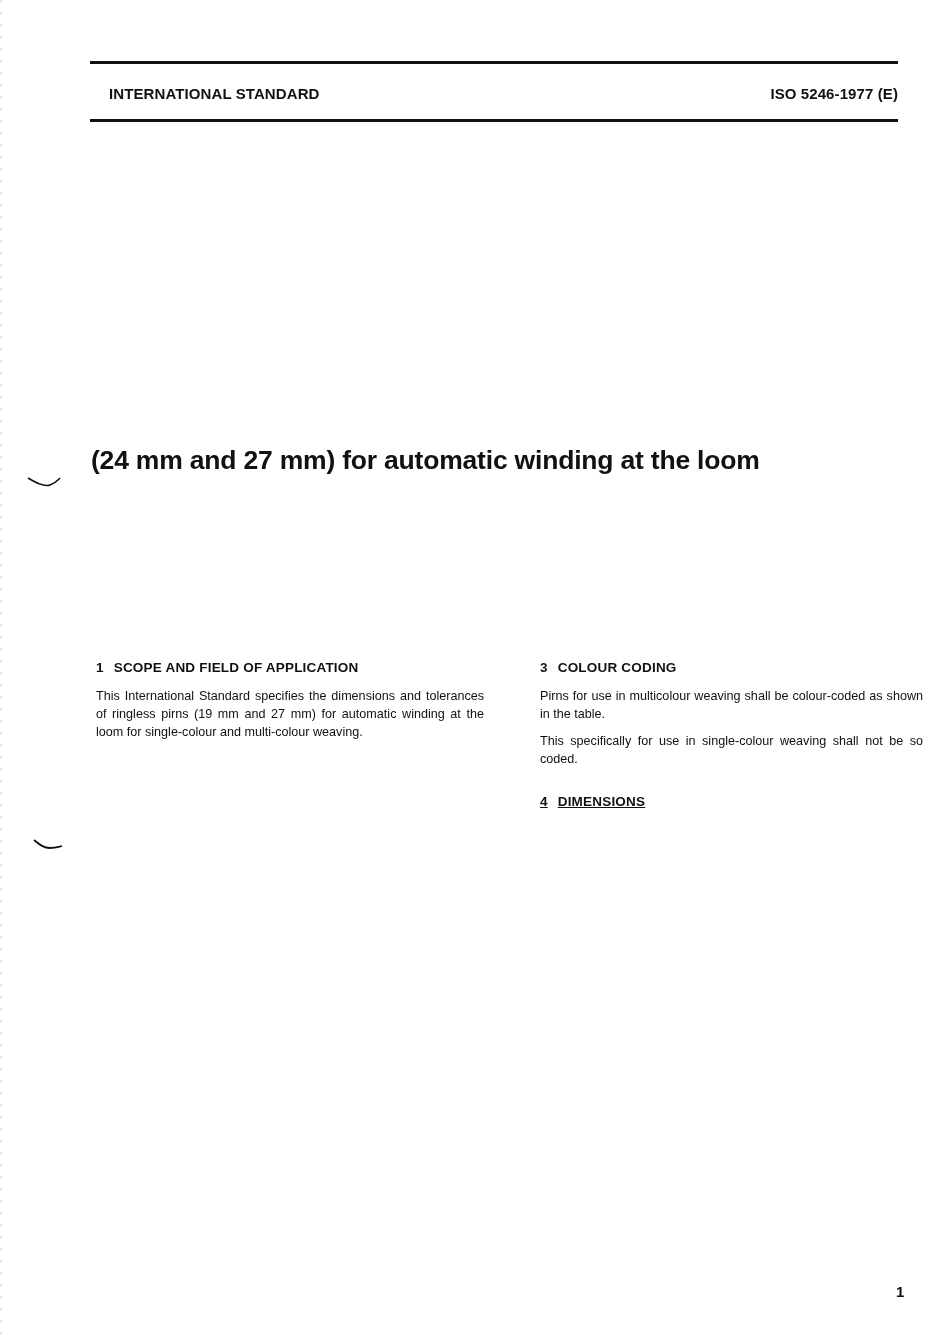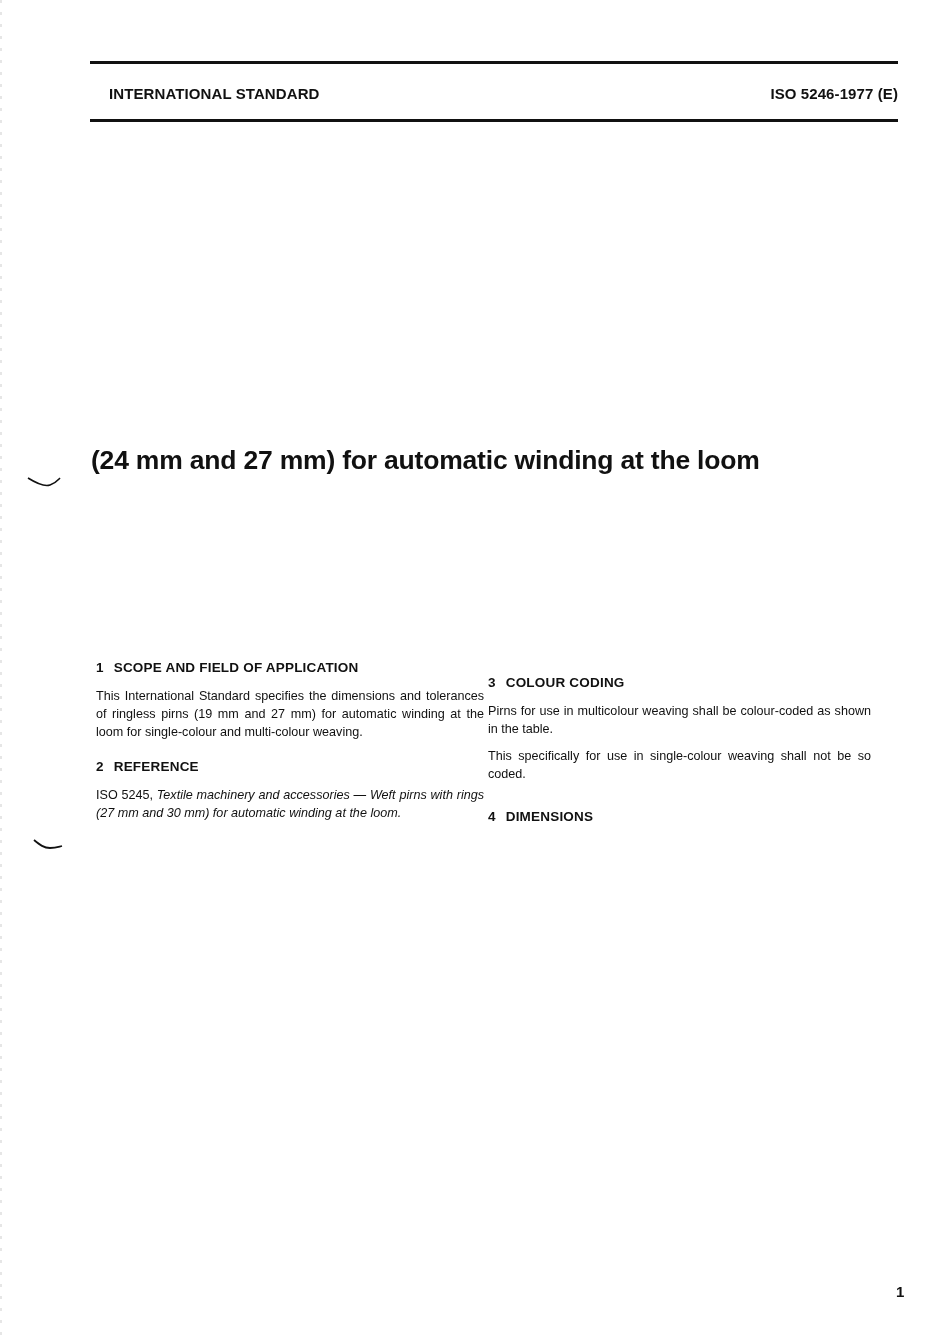--- a/index.html
+++ b/index.html
@@ -45,21 +45,21 @@
       line-height: 34px;
       letter-spacing: -0.2px;
     }
 
     .col {
       position: absolute;
       top: 660px;
       width: 388px;
     }
     .col.left { left: 96px; }
-    .col.right { left: 488px; width: 383px; margin-top: 15px; }
+    .col.right { left: 540px; width: 383px; }
 
     .section { margin-bottom: 18px; }
     .section h2 {
       margin: 0 0 12px 0;
       font-size: 13.5px;
       font-weight: bold;
       letter-spacing: 0.2px;
     }
     .section h2 .num { margin-right: 10px; }
     .section p {
@@ -116,37 +116,31 @@
 </svg>
 
 <div class="col left">
   <div class="section">
     <h2>
       <span class="num">1</span><span>SCOPE AND FIELD OF APPLICATION</span>
     </h2>
     <p>This International Standard specifies the dimensions and tolerances of ringless pirns (19 mm and 27 mm) for automatic winding at the loom for single-colour and multi-colour weaving.</p>
   </div>
 
-  <div class="section">
-    <h2>
-      <span class="num">2</span><span>REFERENCE</span>
-    </h2>
-    <p><span>ISO 5245, </span><em>Textile machinery and accessories — Weft pirns with rings (27 mm and 30 mm) for automatic winding at the loom.</em></p>
-  </div>
 </div>
 
 <div class="col right">
   <div class="section">
     <h2>
       <span class="num">3</span><span>COLOUR CODING</span>
     </h2>
     <p>Pirns for use in multicolour weaving shall be colour-coded as shown in the table.</p>
     <p>This specifically for use in single-colour weaving shall not be so coded.</p>
   </div>
 
-  <div class="section" style="margin-top:26px;">
+  <div class="section" style="margin-top:26px;text-decoration:underline;">
     <h2>
       <span class="num">4</span><span>DIMENSIONS</span>
     </h2>
   </div>
 </div>
 
 <div class="page-number">1</div>
 
 </body></html>

